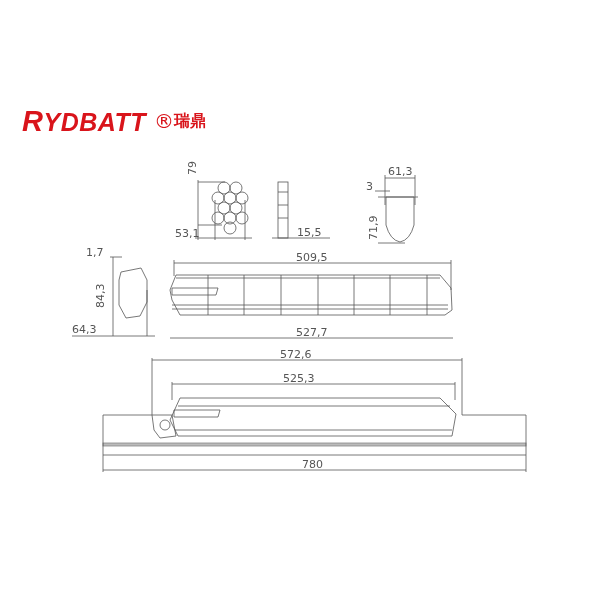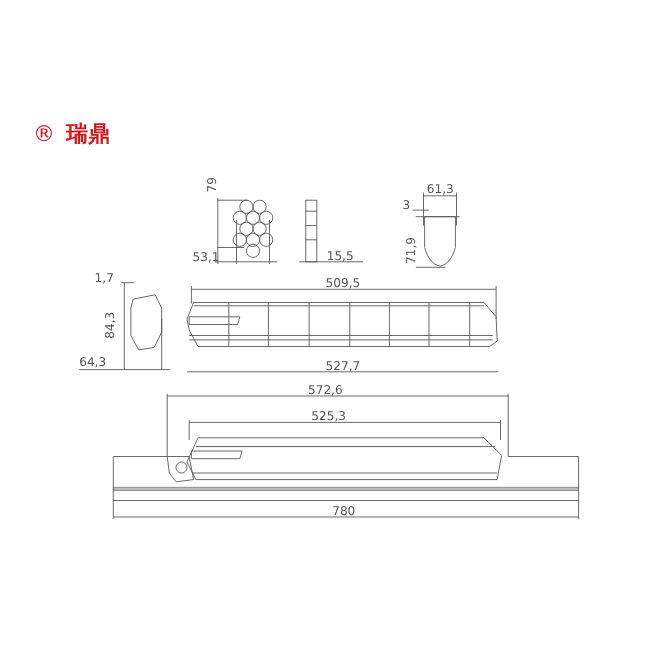--- a/index.html
+++ b/index.html
@@ -1,28 +1,29 @@
 <!DOCTYPE html>
 <html><head>
 <meta charset="utf-8">
 <style>
   html, body { margin: 0; padding: 0; background: #ffffff; }
   body { width: 600px; height: 600px; position: relative; overflow: hidden; font-family: "DejaVu Sans", sans-serif; }
   .logo { position: absolute; left: 22px; top: 104px; height: 34px; display: flex; align-items: center; }
   .brand { font-family: "Liberation Sans", sans-serif; font-weight: bold; font-style: italic; color: #d9141b; font-size: 25px; letter-spacing: 0.5px; }
   .brand .big { font-size: 29px; }
   .reg { color: #d9141b; font-size: 20px; margin-left: 8px; font-family: "DejaVu Sans", sans-serif; }
-  .cn { color: #d9141b; font-size: 20px; font-weight: bold; margin-left: 10px; font-family: "DejaVu Sans", sans-serif; }
+  .cn { color: #d9141b; font-size: 16px; font-weight: bold; font-family: "DejaVu Sans", sans-serif; }
   svg.drawing { position: absolute; left: 0; top: 0; }
   .dimtxt { font-family: "DejaVu Sans", sans-serif; font-size: 11px; fill: #555; }
 </style>
 </head>
 <body>
 
 <div class="logo">
+  <span class="brand"><span class="big">R</span><span>YDBATT</span></span>
   <span class="reg">®</span>
   <span class="cn">瑞鼎</span>
 </div>
 
 <svg class="drawing" width="600" height="600" viewBox="0 0 600 600" fill="none" stroke="#555" stroke-width="0.8">
 
   <g>
     <line x1="198" y1="180" x2="198" y2="240"></line>
     <line x1="198" y1="182" x2="225" y2="182"></line>
     <line x1="198" y1="225" x2="222" y2="225"></line>

